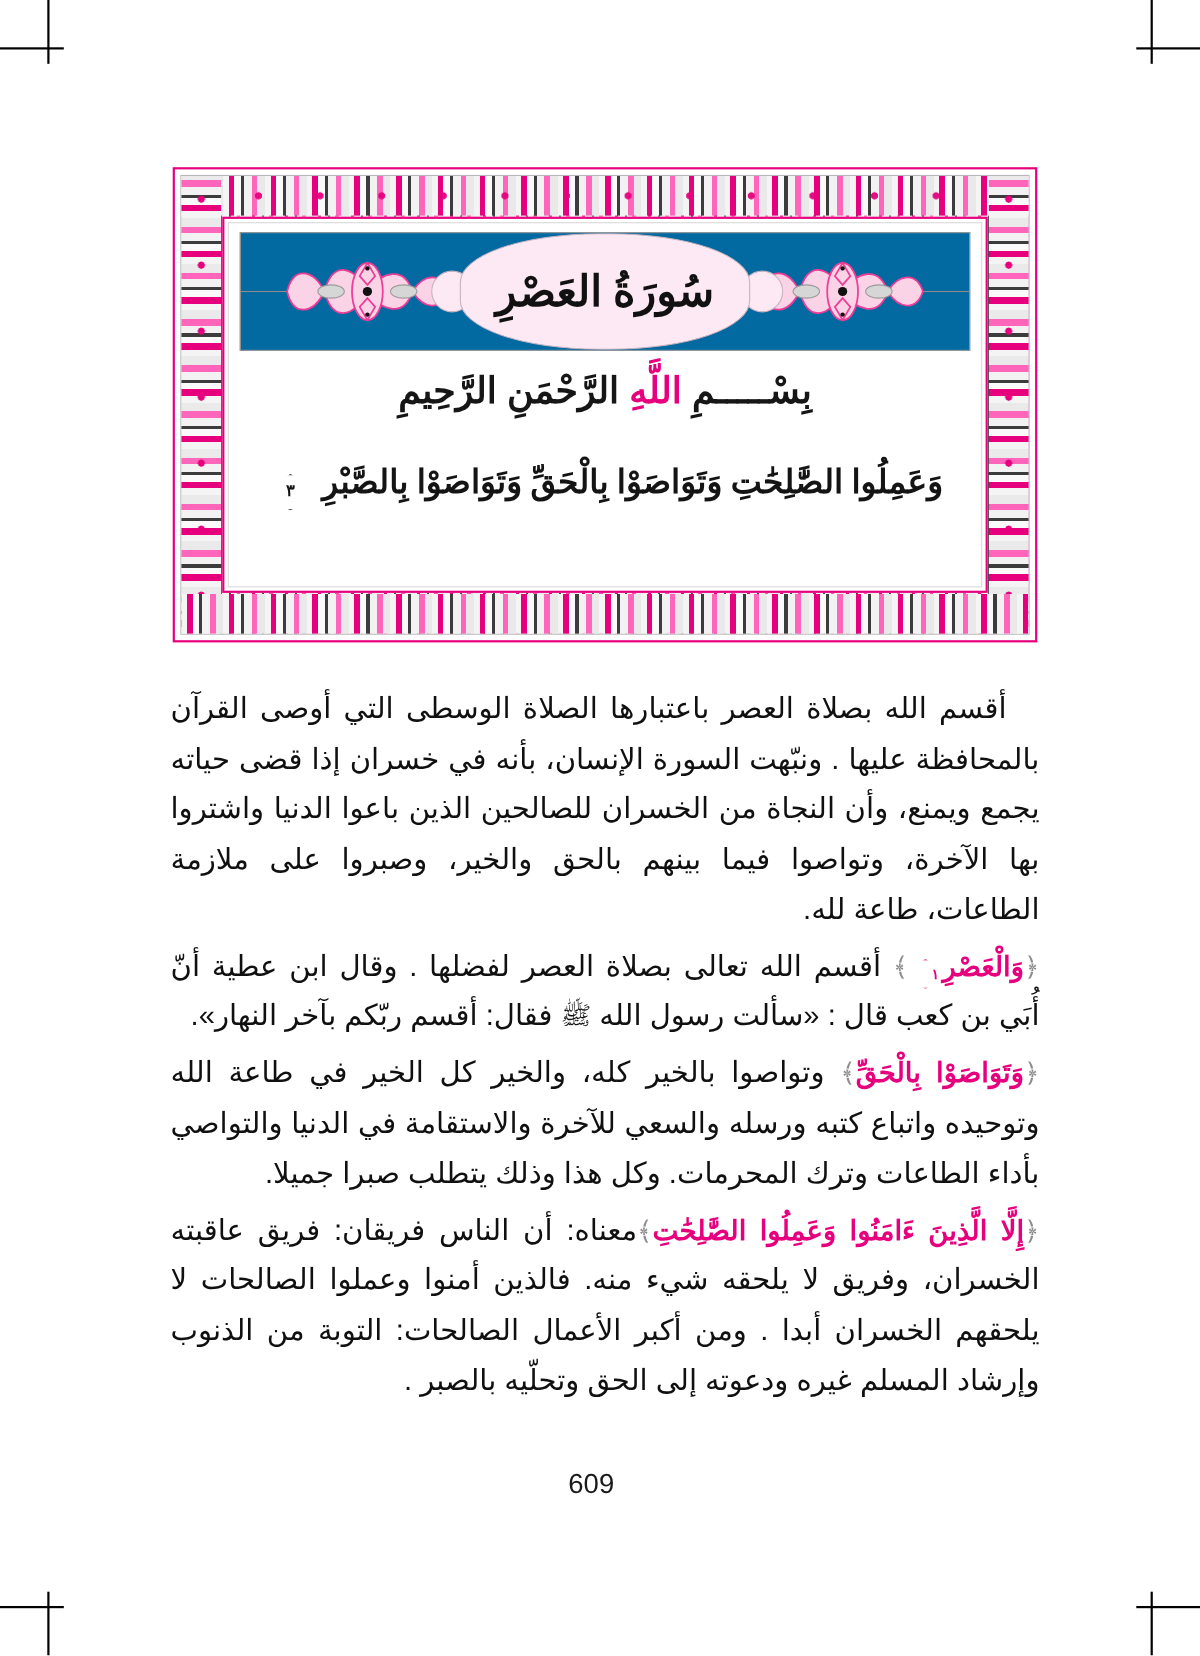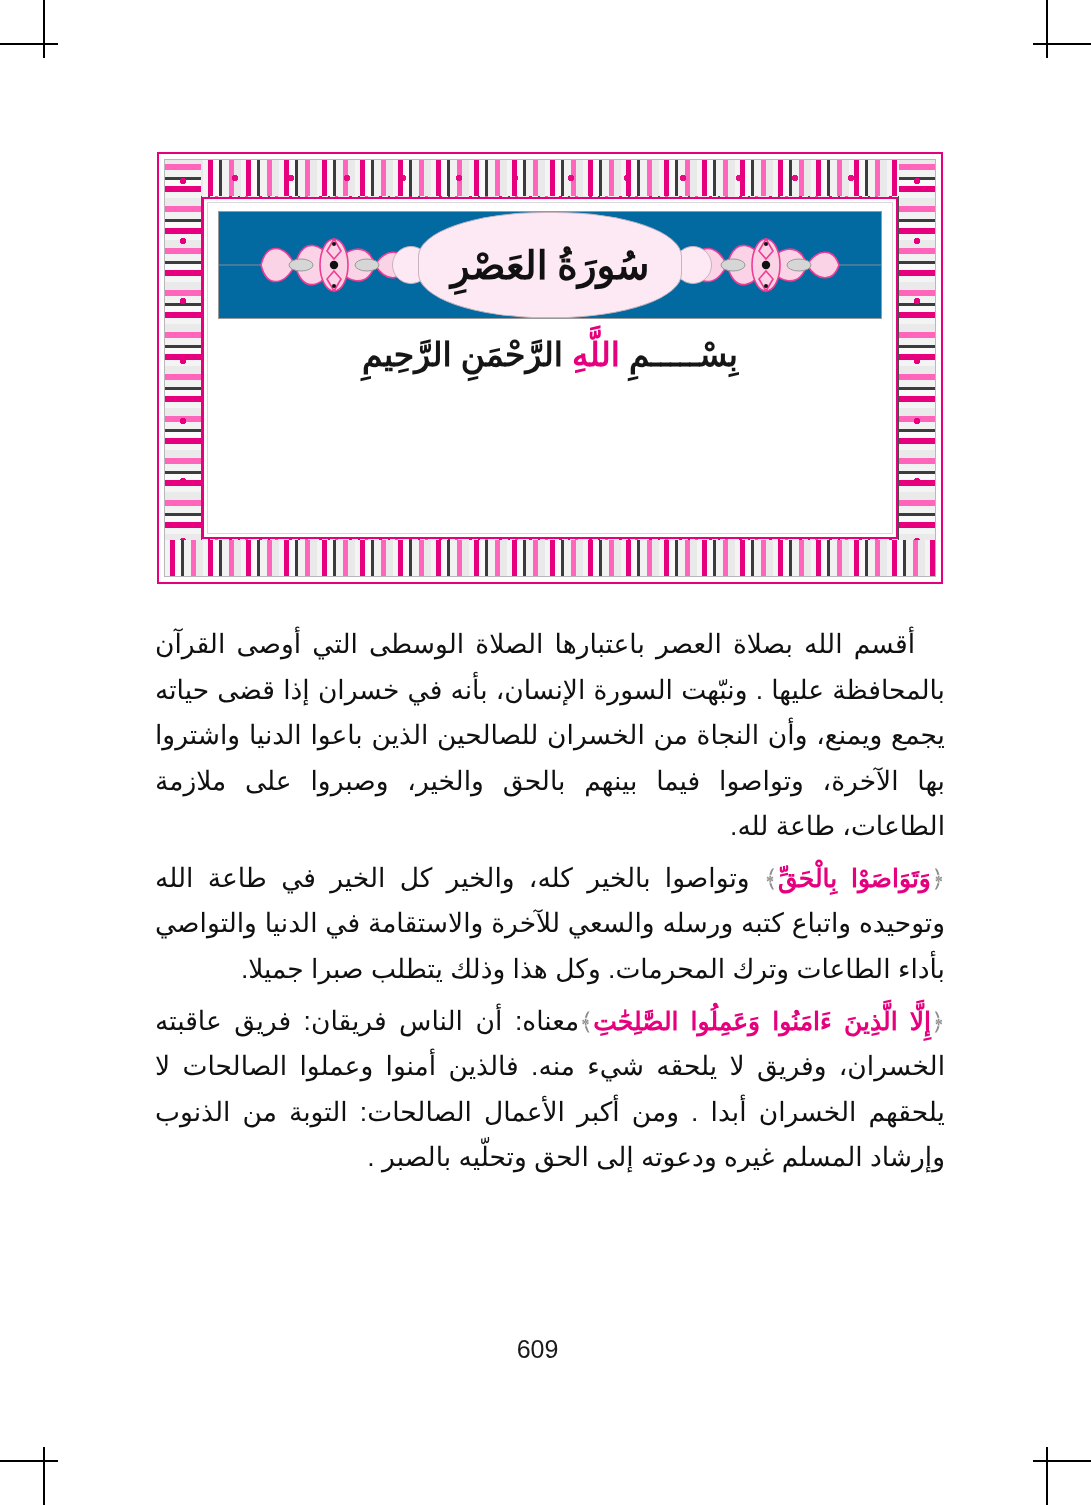--- a/index.html
+++ b/index.html
@@ -404,30 +404,37 @@
           <div class="title-cartouche">
             <span class="surah-title-text">سُورَةُ العَصْرِ</span>
           </div>
         </div>
 
         <div class="basmala">
           <span>بِسْـــــمِ </span><span class="lafz">اللَّهِ</span><span> الرَّحْمَنِ الرَّحِيمِ</span>
         </div>
 
         <div class="verse-block">
+          <div class="verse-line">
+            <span>وَعَمِلُوا الصَّٰلِحَٰتِ وَتَوَاصَوْا بِالْحَقِّ وَتَوَاصَوْا بِالصَّبْرِ</span>
+            <span class="ayah-mark">٣</span>
+          </div>
         </div>
 
       </div>
     </div>
   </div>
 
   <div class="body-text">
 
     <p class="para indent-first">أقسم الله بصلاة العصر باعتبارها الصلاة الوسطى التي أوصى القرآن بالمحافظة عليها . ونبّهت السورة الإنسان، بأنه في خسران إذا قضى حياته يجمع ويمنع، وأن النجاة من الخسران للصالحين الذين باعوا الدنيا واشتروا بها الآخرة، وتواصوا فيما بينهم بالحق والخير، وصبروا على ملازمة الطاعات، طاعة لله.</p>
 
+    <p class="para">
+      <span class="brace">﴿</span><span class="quran">وَالْعَصْرِ</span><span class="ayah-pink">١</span><span class="brace">﴾</span><span> أقسم الله تعالى بصلاة العصر لفضلها . وقال ابن عطية أنّ أُبَي بن كعب قال : «سألت رسول الله </span><span class="pbuh">ﷺ</span><span> فقال: أقسم ربّكم بآخر النهار».</span>
+    </p>
 
 
     <p class="para">
       <span class="brace">﴿</span><span class="quran">وَتَوَاصَوْا بِالْحَقِّ</span><span class="brace">﴾</span><span> وتواصوا بالخير كله، والخير كل الخير في طاعة الله وتوحيده واتباع كتبه ورسله والسعي للآخرة والاستقامة في الدنيا والتواصي بأداء الطاعات وترك المحرمات. وكل هذا وذلك يتطلب صبرا جميلا.</span>
     </p>
 
     <p class="para">
       <span class="brace">﴿</span><span class="quran">إِلَّا الَّذِينَ ءَامَنُوا وَعَمِلُوا الصَّٰلِحَٰتِ</span><span class="brace">﴾</span><span>معناه: أن الناس فريقان: فريق عاقبته الخسران، وفريق لا يلحقه شيء منه. فالذين أمنوا وعملوا الصالحات لا يلحقهم الخسران أبدا . ومن أكبر الأعمال الصالحات: التوبة من الذنوب وإرشاد المسلم غيره ودعوته إلى الحق وتحلّيه بالصبر .</span>
     </p>
 

